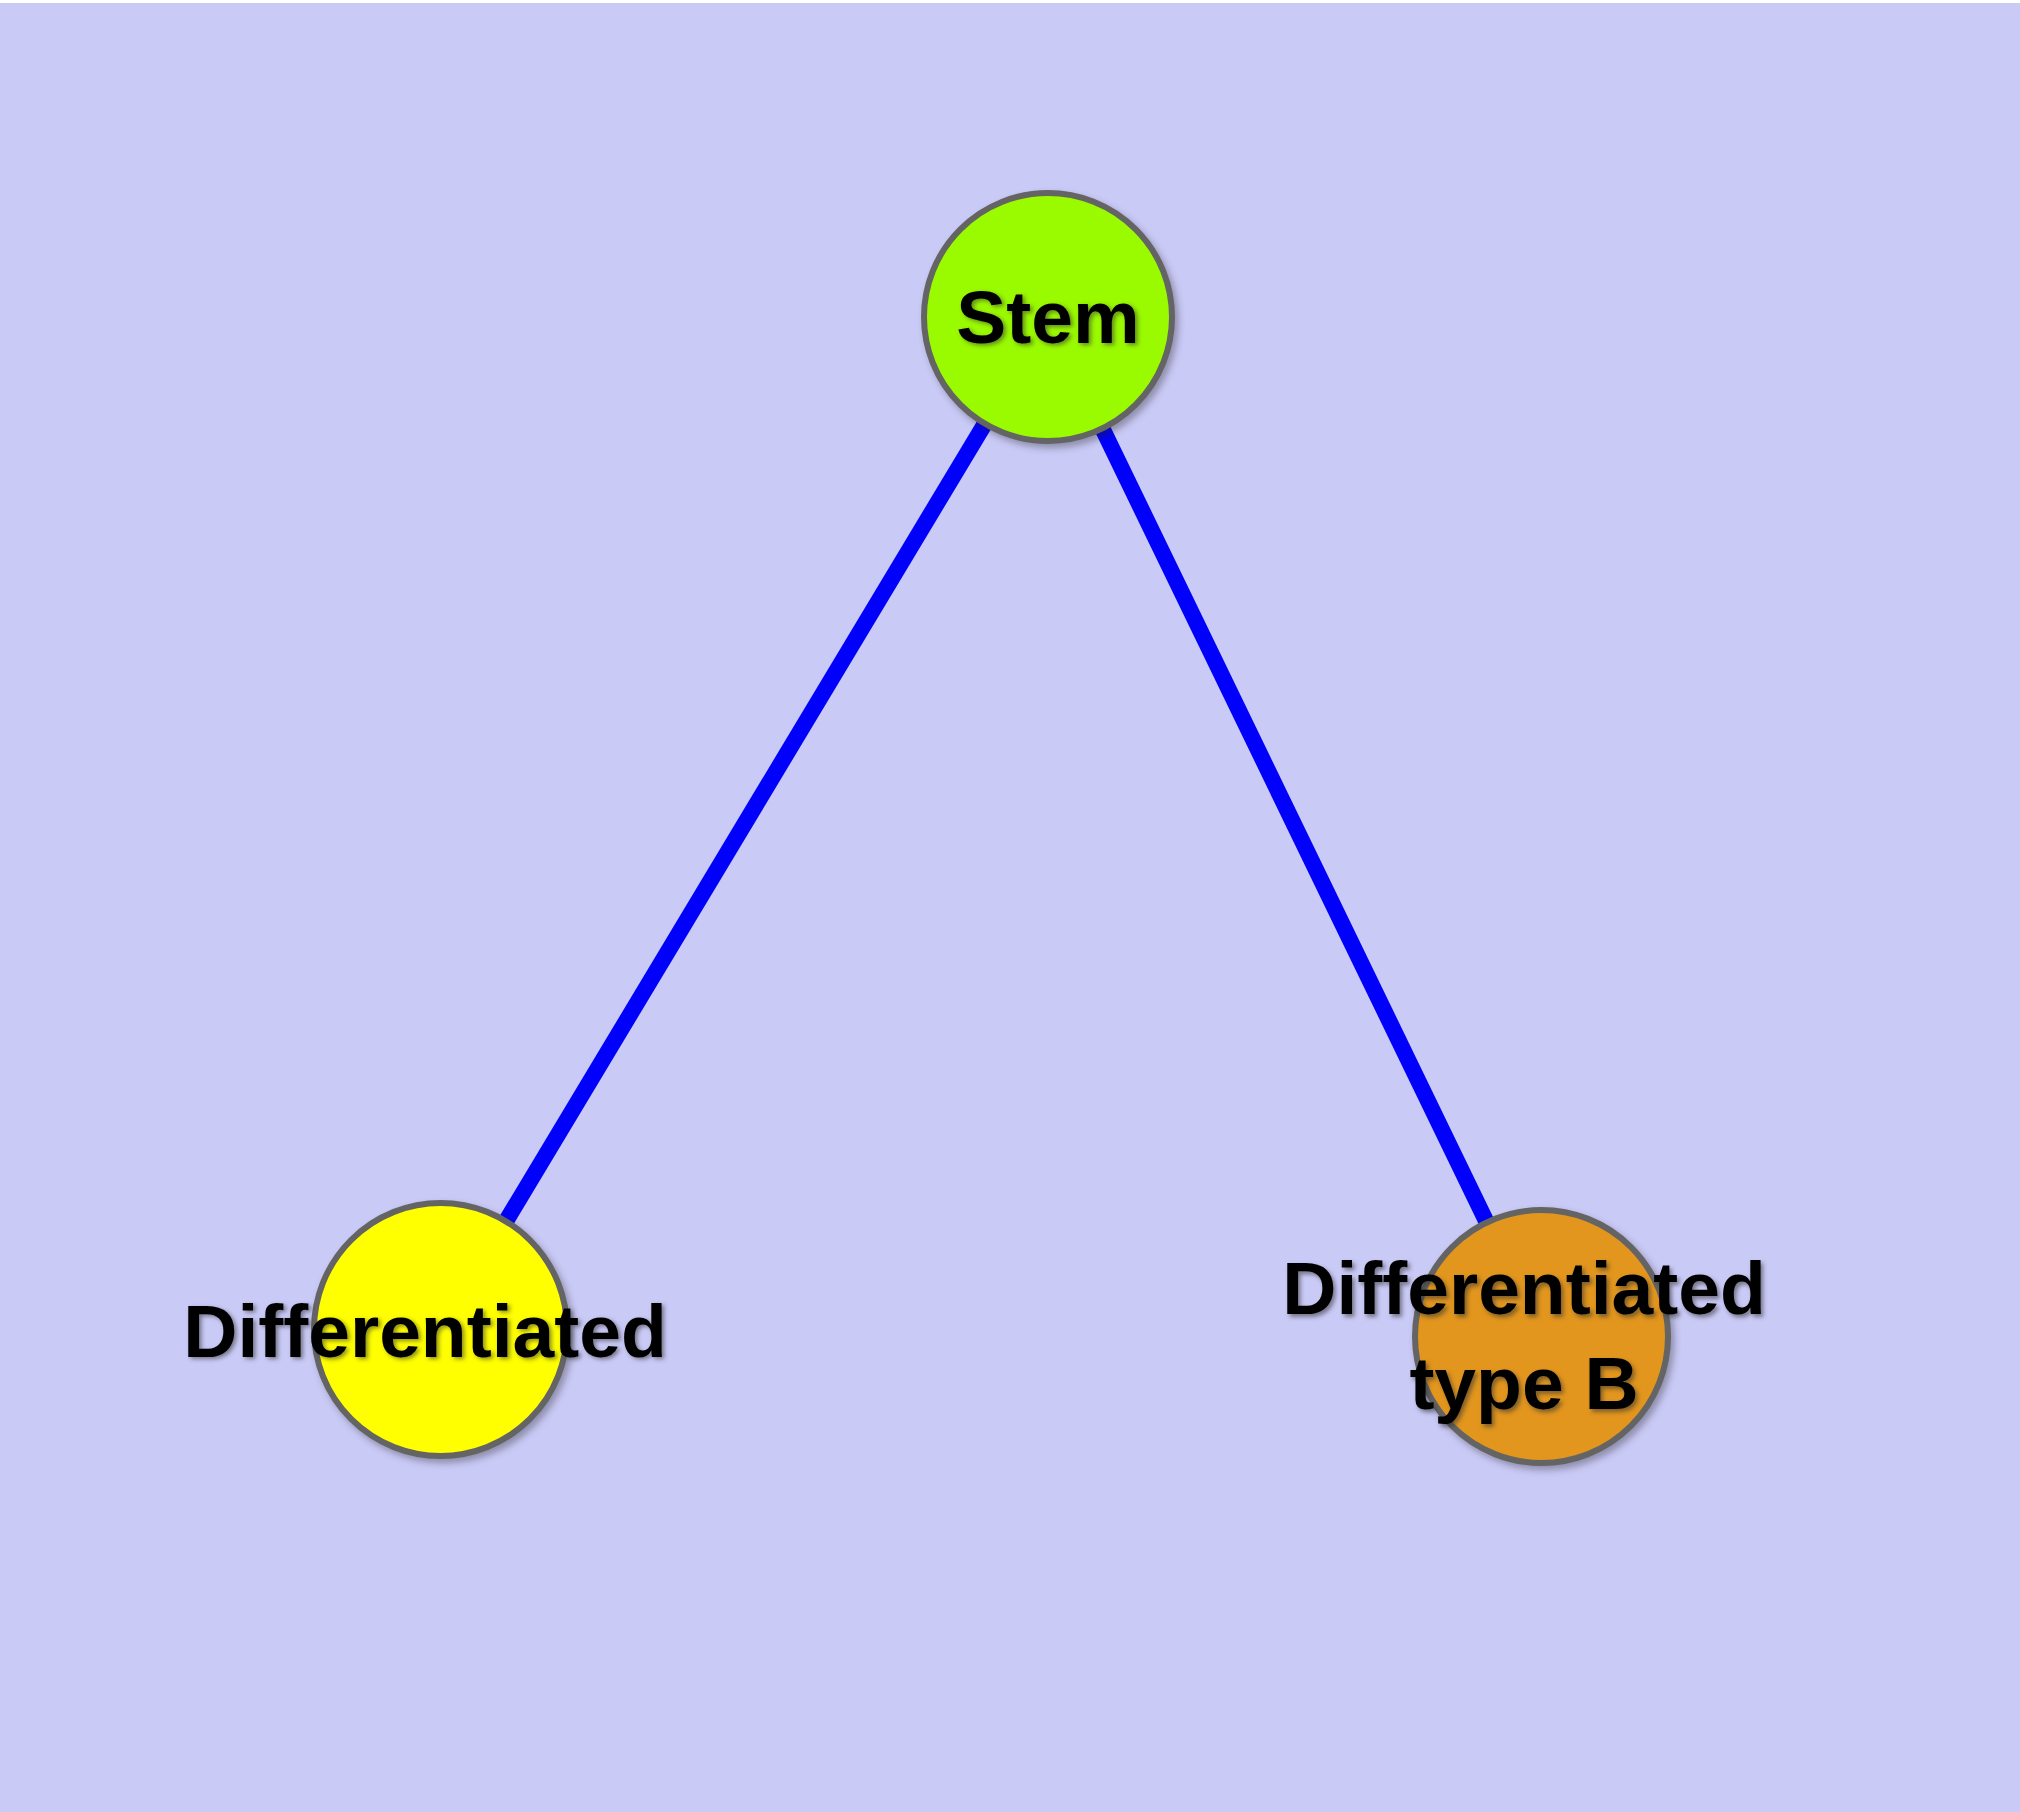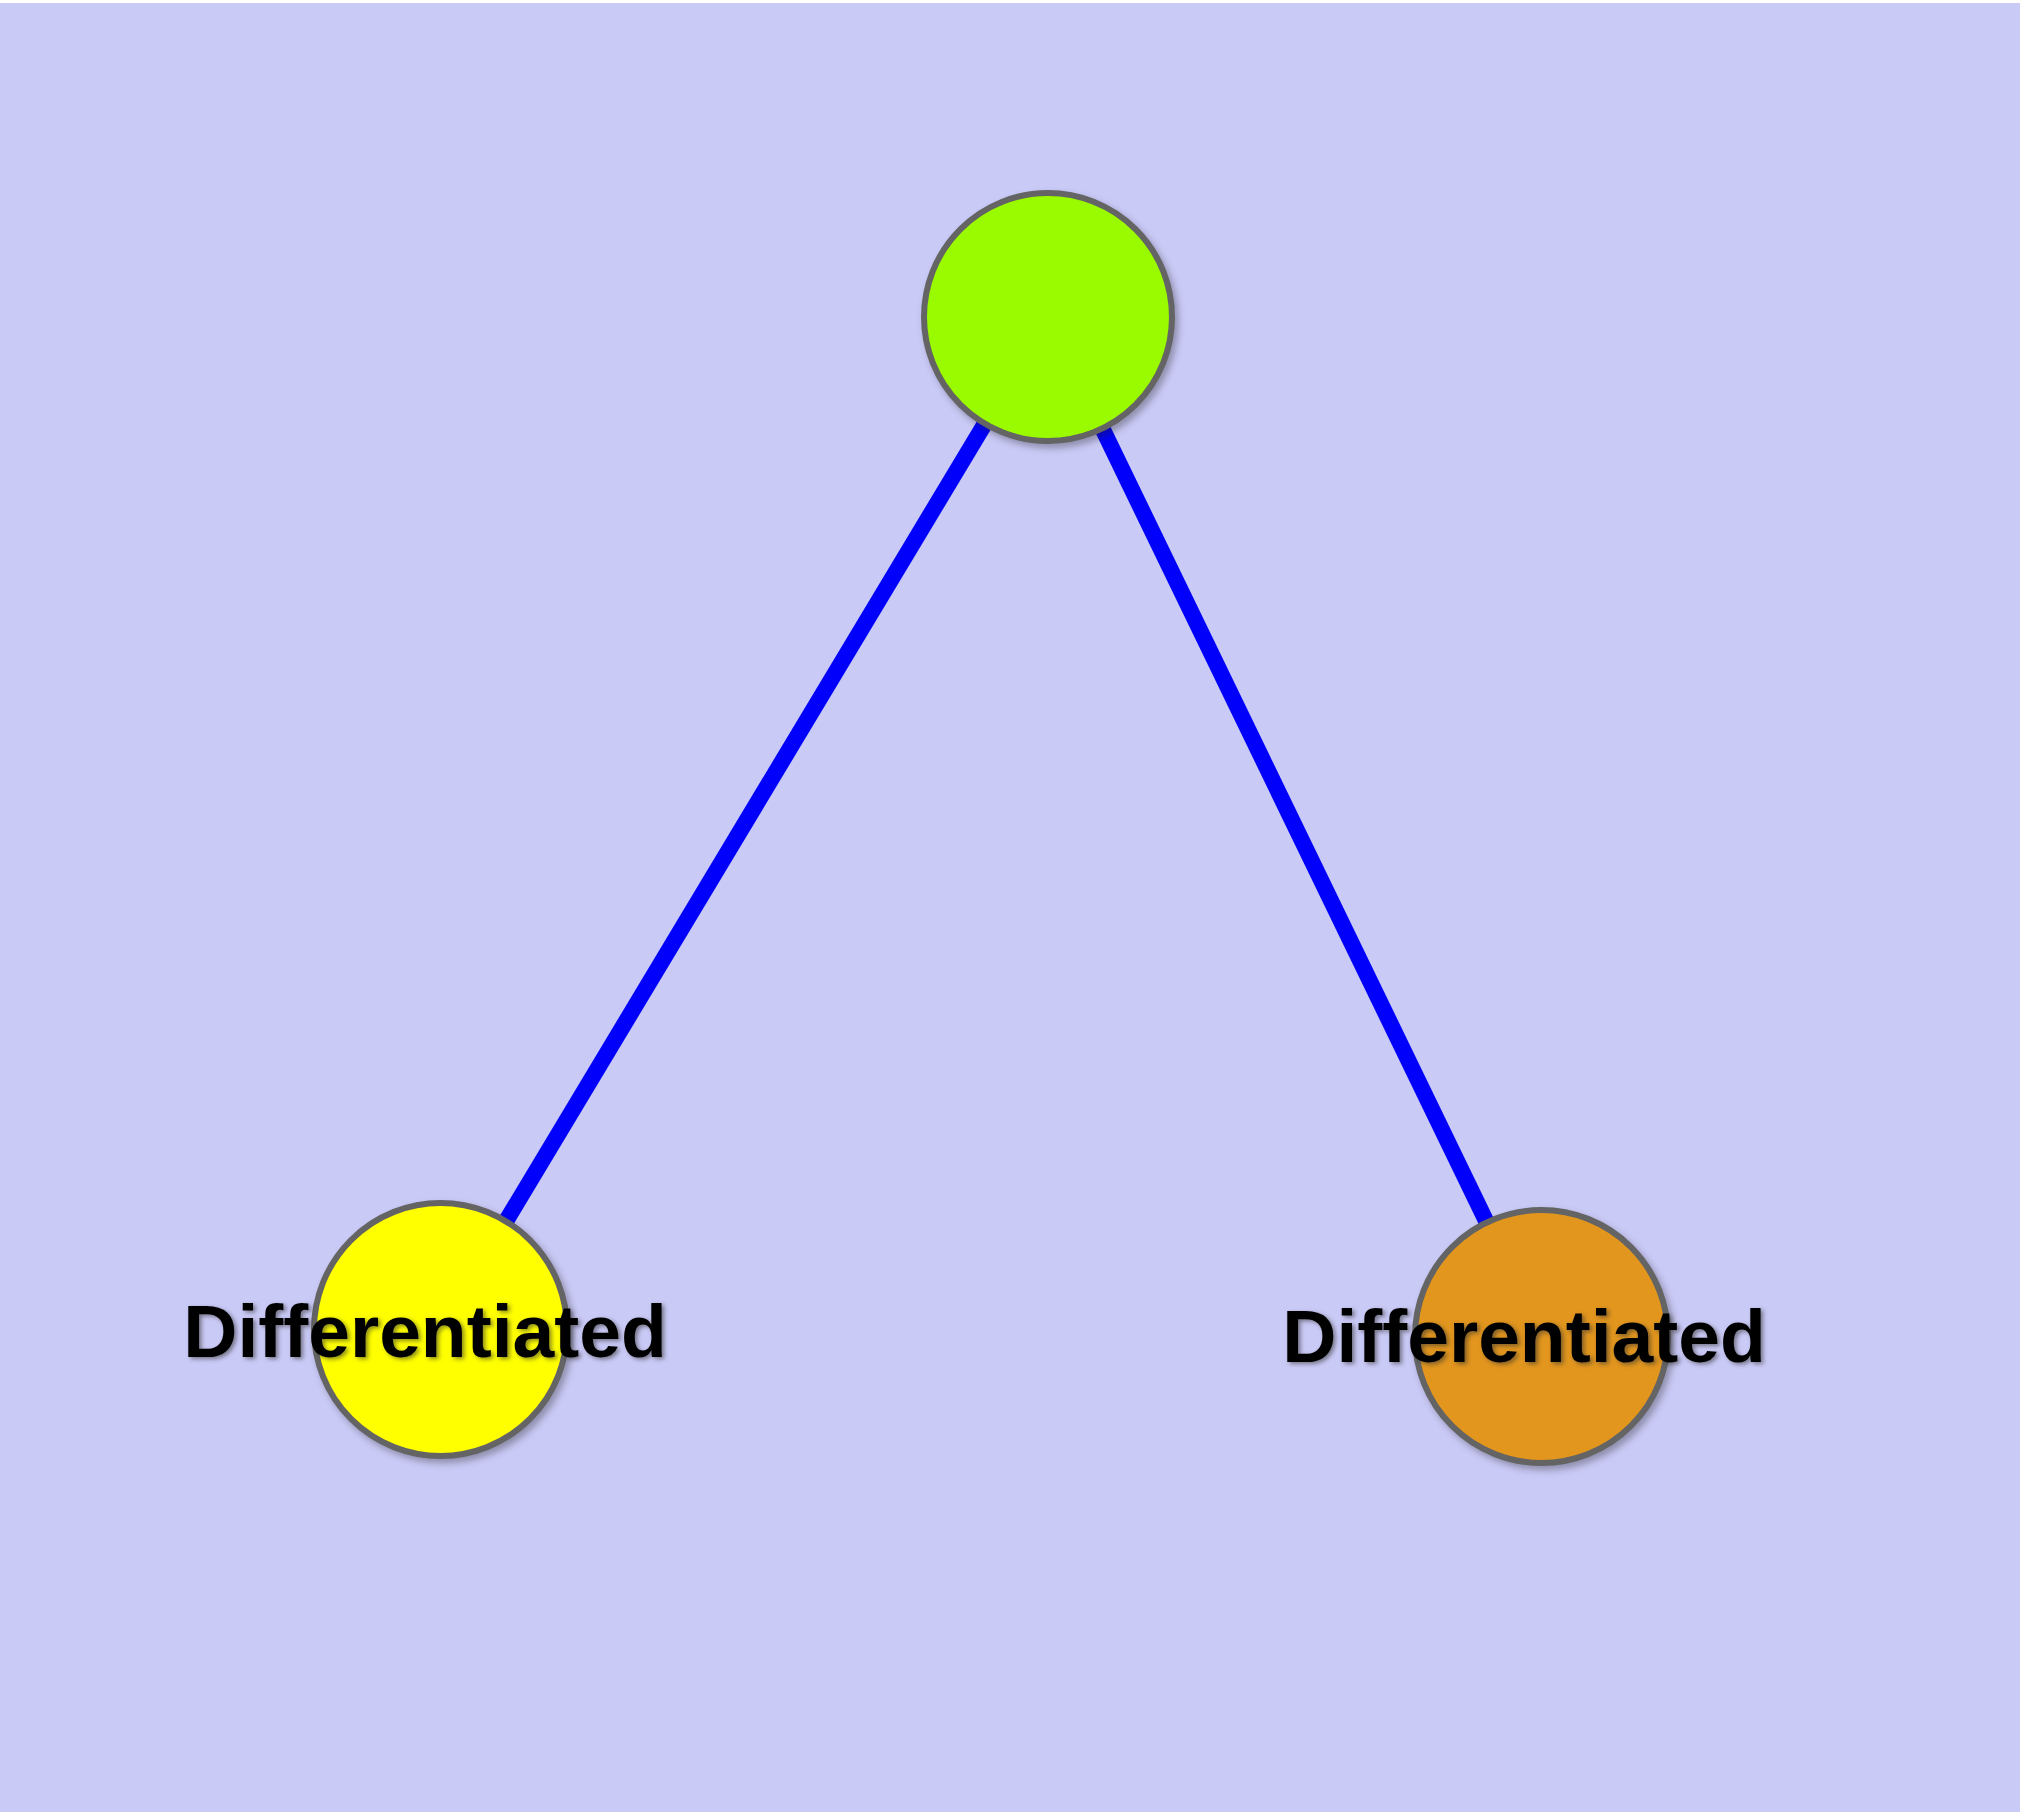--- a/index.html
+++ b/index.html
@@ -55,23 +55,27 @@
 
   <svg class="edge-layer" width="2021" height="1809" viewBox="0 0 2384 2134">
     <line x1="1237" y1="371" x2="520" y2="1565" stroke="#0000FB" stroke-width="19"></line>
     <line x1="1237" y1="371" x2="1819" y2="1573" stroke="#0000FB" stroke-width="19"></line>
   </svg>
 
   <div class="node" style="left: 921px; top: 187px; width: 254px; height: 254px; background: rgb(154, 250, 0); border-color: rgb(100, 100, 100); border-width: 6px;"></div>
   <div class="node" style="left: 311px; top: 1197px; width: 259px; height: 259px; background: rgb(255, 255, 0); border-color: rgb(100, 100, 100); border-width: 6px;"></div>
   <div class="node" style="left: 1412px; top: 1204px; width: 259px; height: 259px; background: rgb(226, 150, 30); border-color: rgb(100, 100, 100); border-width: 6px;"></div>
 
+  <div class="node-label" style="left: 1048px; top: 314px; color: rgb(0, 0, 0);">
+    <span>Stem</span>
+  </div>
 
   <div class="node-label" style="left: 425px; top: 1328px; color: rgb(0, 0, 0);">
     <span>Differentiated</span>
   </div>
 
   <div class="node-label" style="left: 1524px; top: 1333px; color: rgb(0, 0, 0);">
     <span>Differentiated</span>
+    <span>type B</span>
   </div>
 
 </div>
 
 
 </body></html>

